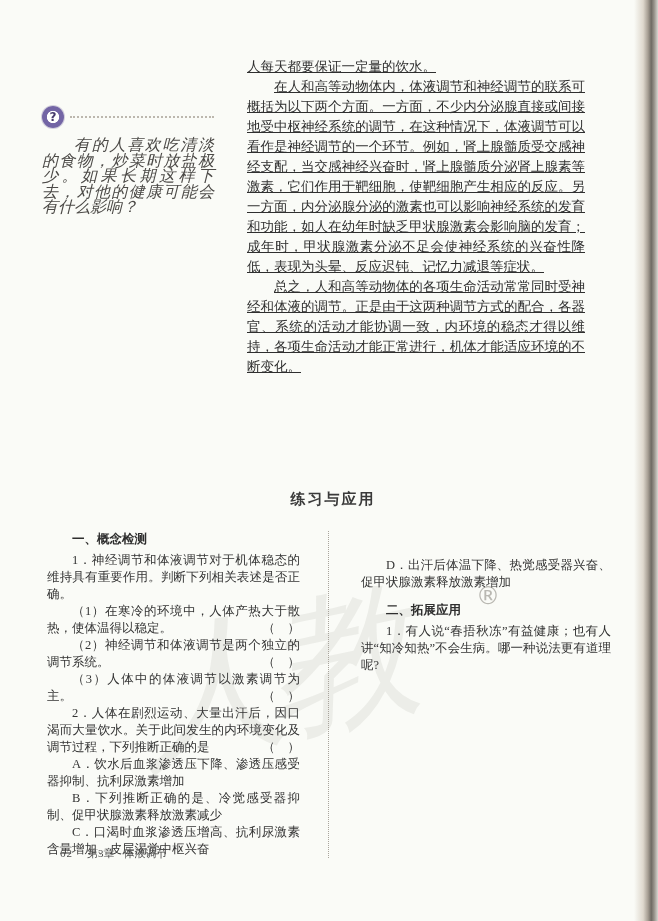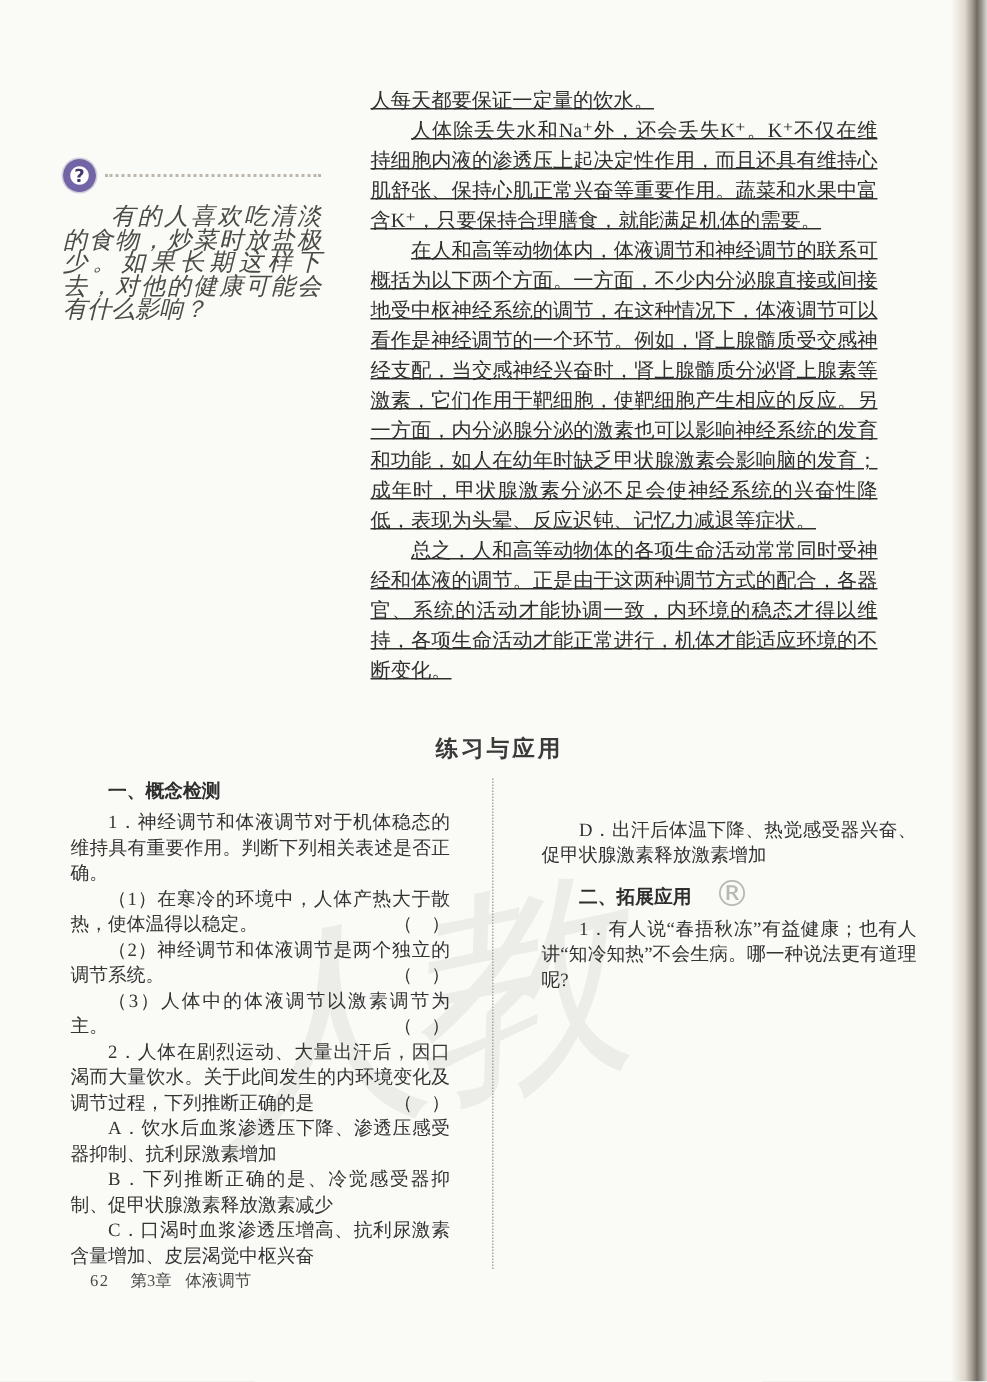--- a/index.html
+++ b/index.html
@@ -36,21 +36,21 @@
   .ex-header{display:flex;align-items:center;gap:26px;}
   .ex-title{
     margin:0;font-size:15px;font-weight:bold;letter-spacing:2px;color:#3a3a3a;
     font-family:"Liberation Sans","DejaVu Sans",sans-serif;white-space:nowrap;
   }
   .wave{
     flex:1;height:5px;
     background-image:radial-gradient(circle at 50% 160%,rgba(0,0,0,0) 0 1.6px,#9a968f 1.7px 2.7px,rgba(0,0,0,0) 2.8px);
     background-size:7px 5px;background-repeat:repeat-x;background-position:0 0;
   }
-  .columns{display:flex;margin-top:10px;gap:18px;}
+  .columns{display:flex;margin-top:22px;gap:18px;}
   .col{font-size:12.5px;line-height:17px;text-align:justify;color:#333;}
   .col-left{width:253px;}
   .divider{border-left:1px dotted #a9a49c;margin:0 14px 0 10px;}
   .col-right{width:250px;padding-top:26px;}
   .ex-heading{
     font-weight:bold;text-indent:2em;margin:0 0 4px;
     font-family:"Liberation Sans","DejaVu Sans",sans-serif;color:#2e2e2e;
   }
   .ex-heading.gap{margin-top:11px;}
   .ex-item{margin:0;text-indent:2em;}
@@ -87,21 +87,20 @@
   <aside class="margin-note">
     <div class="note-head">
       <span class="qicon">?</span>
       <span class="dotline"></span>
     </div>
     <p class="note-text">有的人喜欢吃清淡的食物，炒菜时放盐极少。如果长期这样下去，对他的健康可能会有什么影响？</p>
   </aside>
 
   <main class="body-text">
       <p class="">人每天都要保证一定量的饮水。</p>
-      <p class="indent">人体除丢失水和Na⁺外，还会丢失K⁺。K⁺不仅在维持细胞内液的渗透压上起决定性作用，而且还具有维持心肌舒张、保持心肌正常兴奋等重要作用。蔬菜和水果中富含K⁺，只要保持合理膳食，就能满足机体的需要。</p>
       <p class="indent">在人和高等动物体内，体液调节和神经调节的联系可概括为以下两个方面。一方面，不少内分泌腺直接或间接地受中枢神经系统的调节，在这种情况下，体液调节可以看作是神经调节的一个环节。例如，肾上腺髓质受交感神经支配，当交感神经兴奋时，肾上腺髓质分泌肾上腺素等激素，它们作用于靶细胞，使靶细胞产生相应的反应。另一方面，内分泌腺分泌的激素也可以影响神经系统的发育和功能，如人在幼年时缺乏甲状腺激素会影响脑的发育；成年时，甲状腺激素分泌不足会使神经系统的兴奋性降低，表现为头晕、反应迟钝、记忆力减退等症状。</p>
       <p class="indent">总之，人和高等动物体的各项生命活动常常同时受神经和体液的调节。正是由于这两种调节方式的配合，各器官、系统的活动才能协调一致，内环境的稳态才得以维持，各项生命活动才能正常进行，机体才能适应环境的不断变化。</p>
     </main>
 
   <section class="exercises">
     <div class="ex-header">
       <span class="wave"></span>
       <h2 class="ex-title">练习与应用</h2>
       <span class="wave"></span>
     </div>

